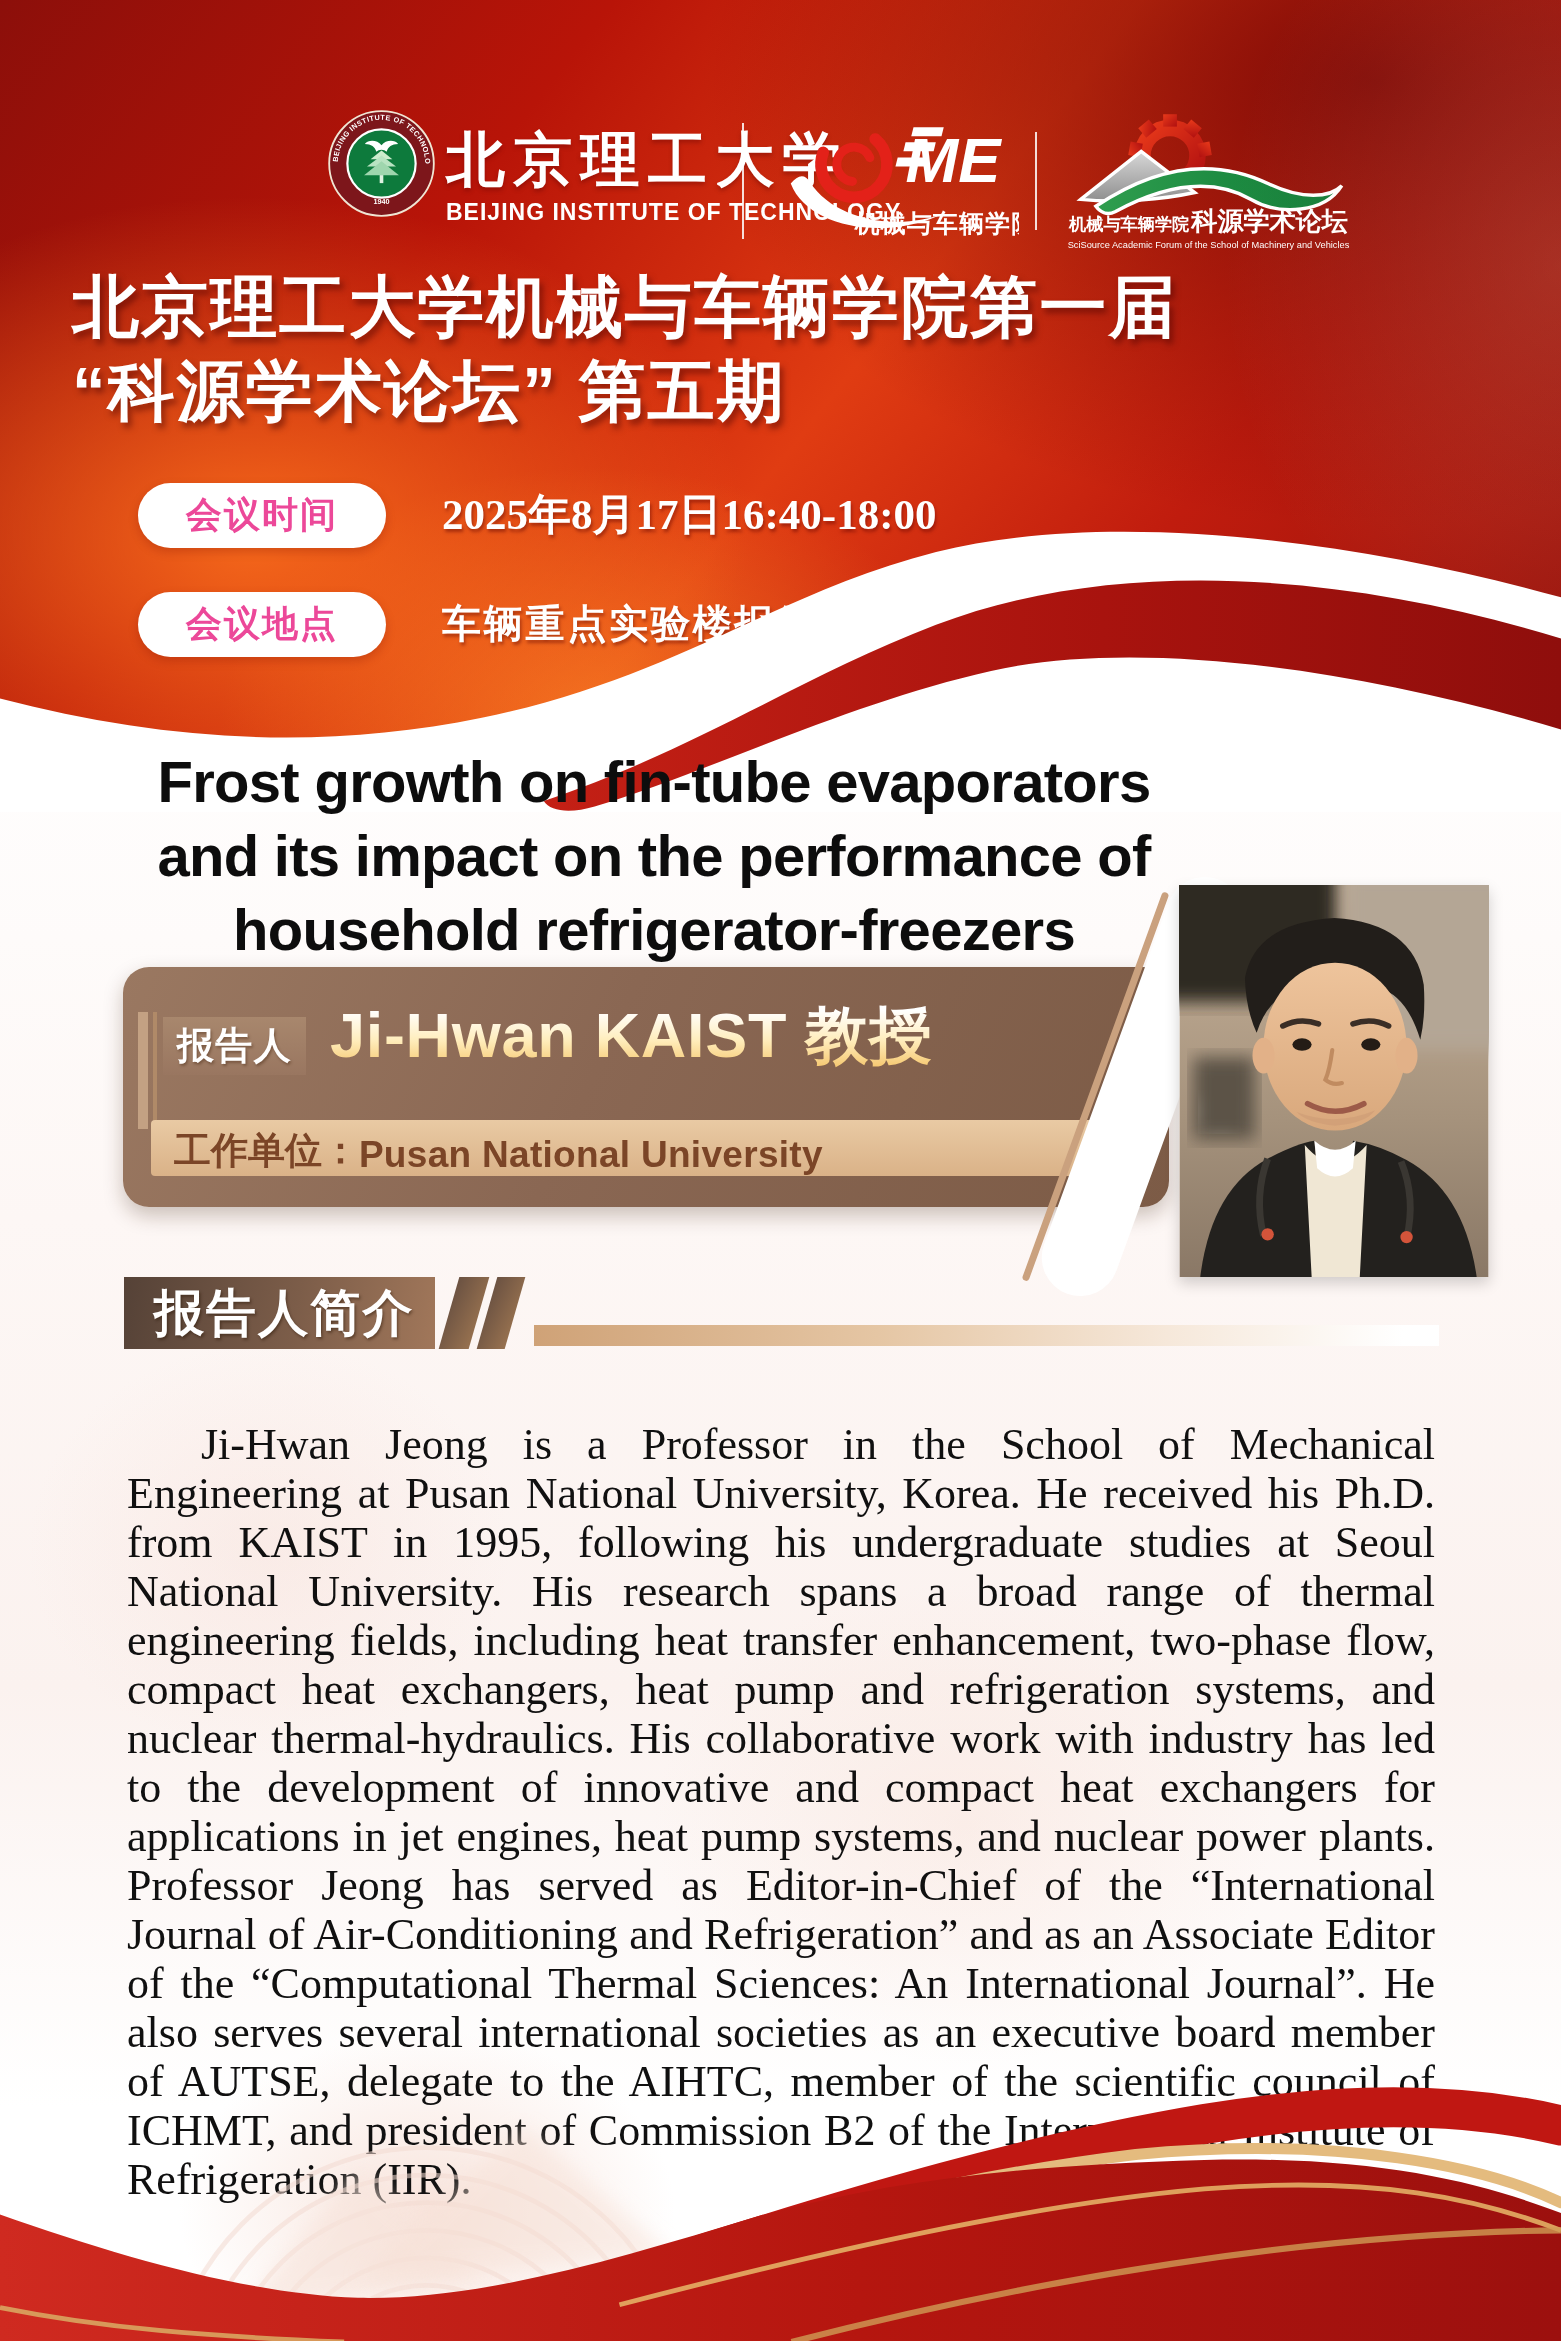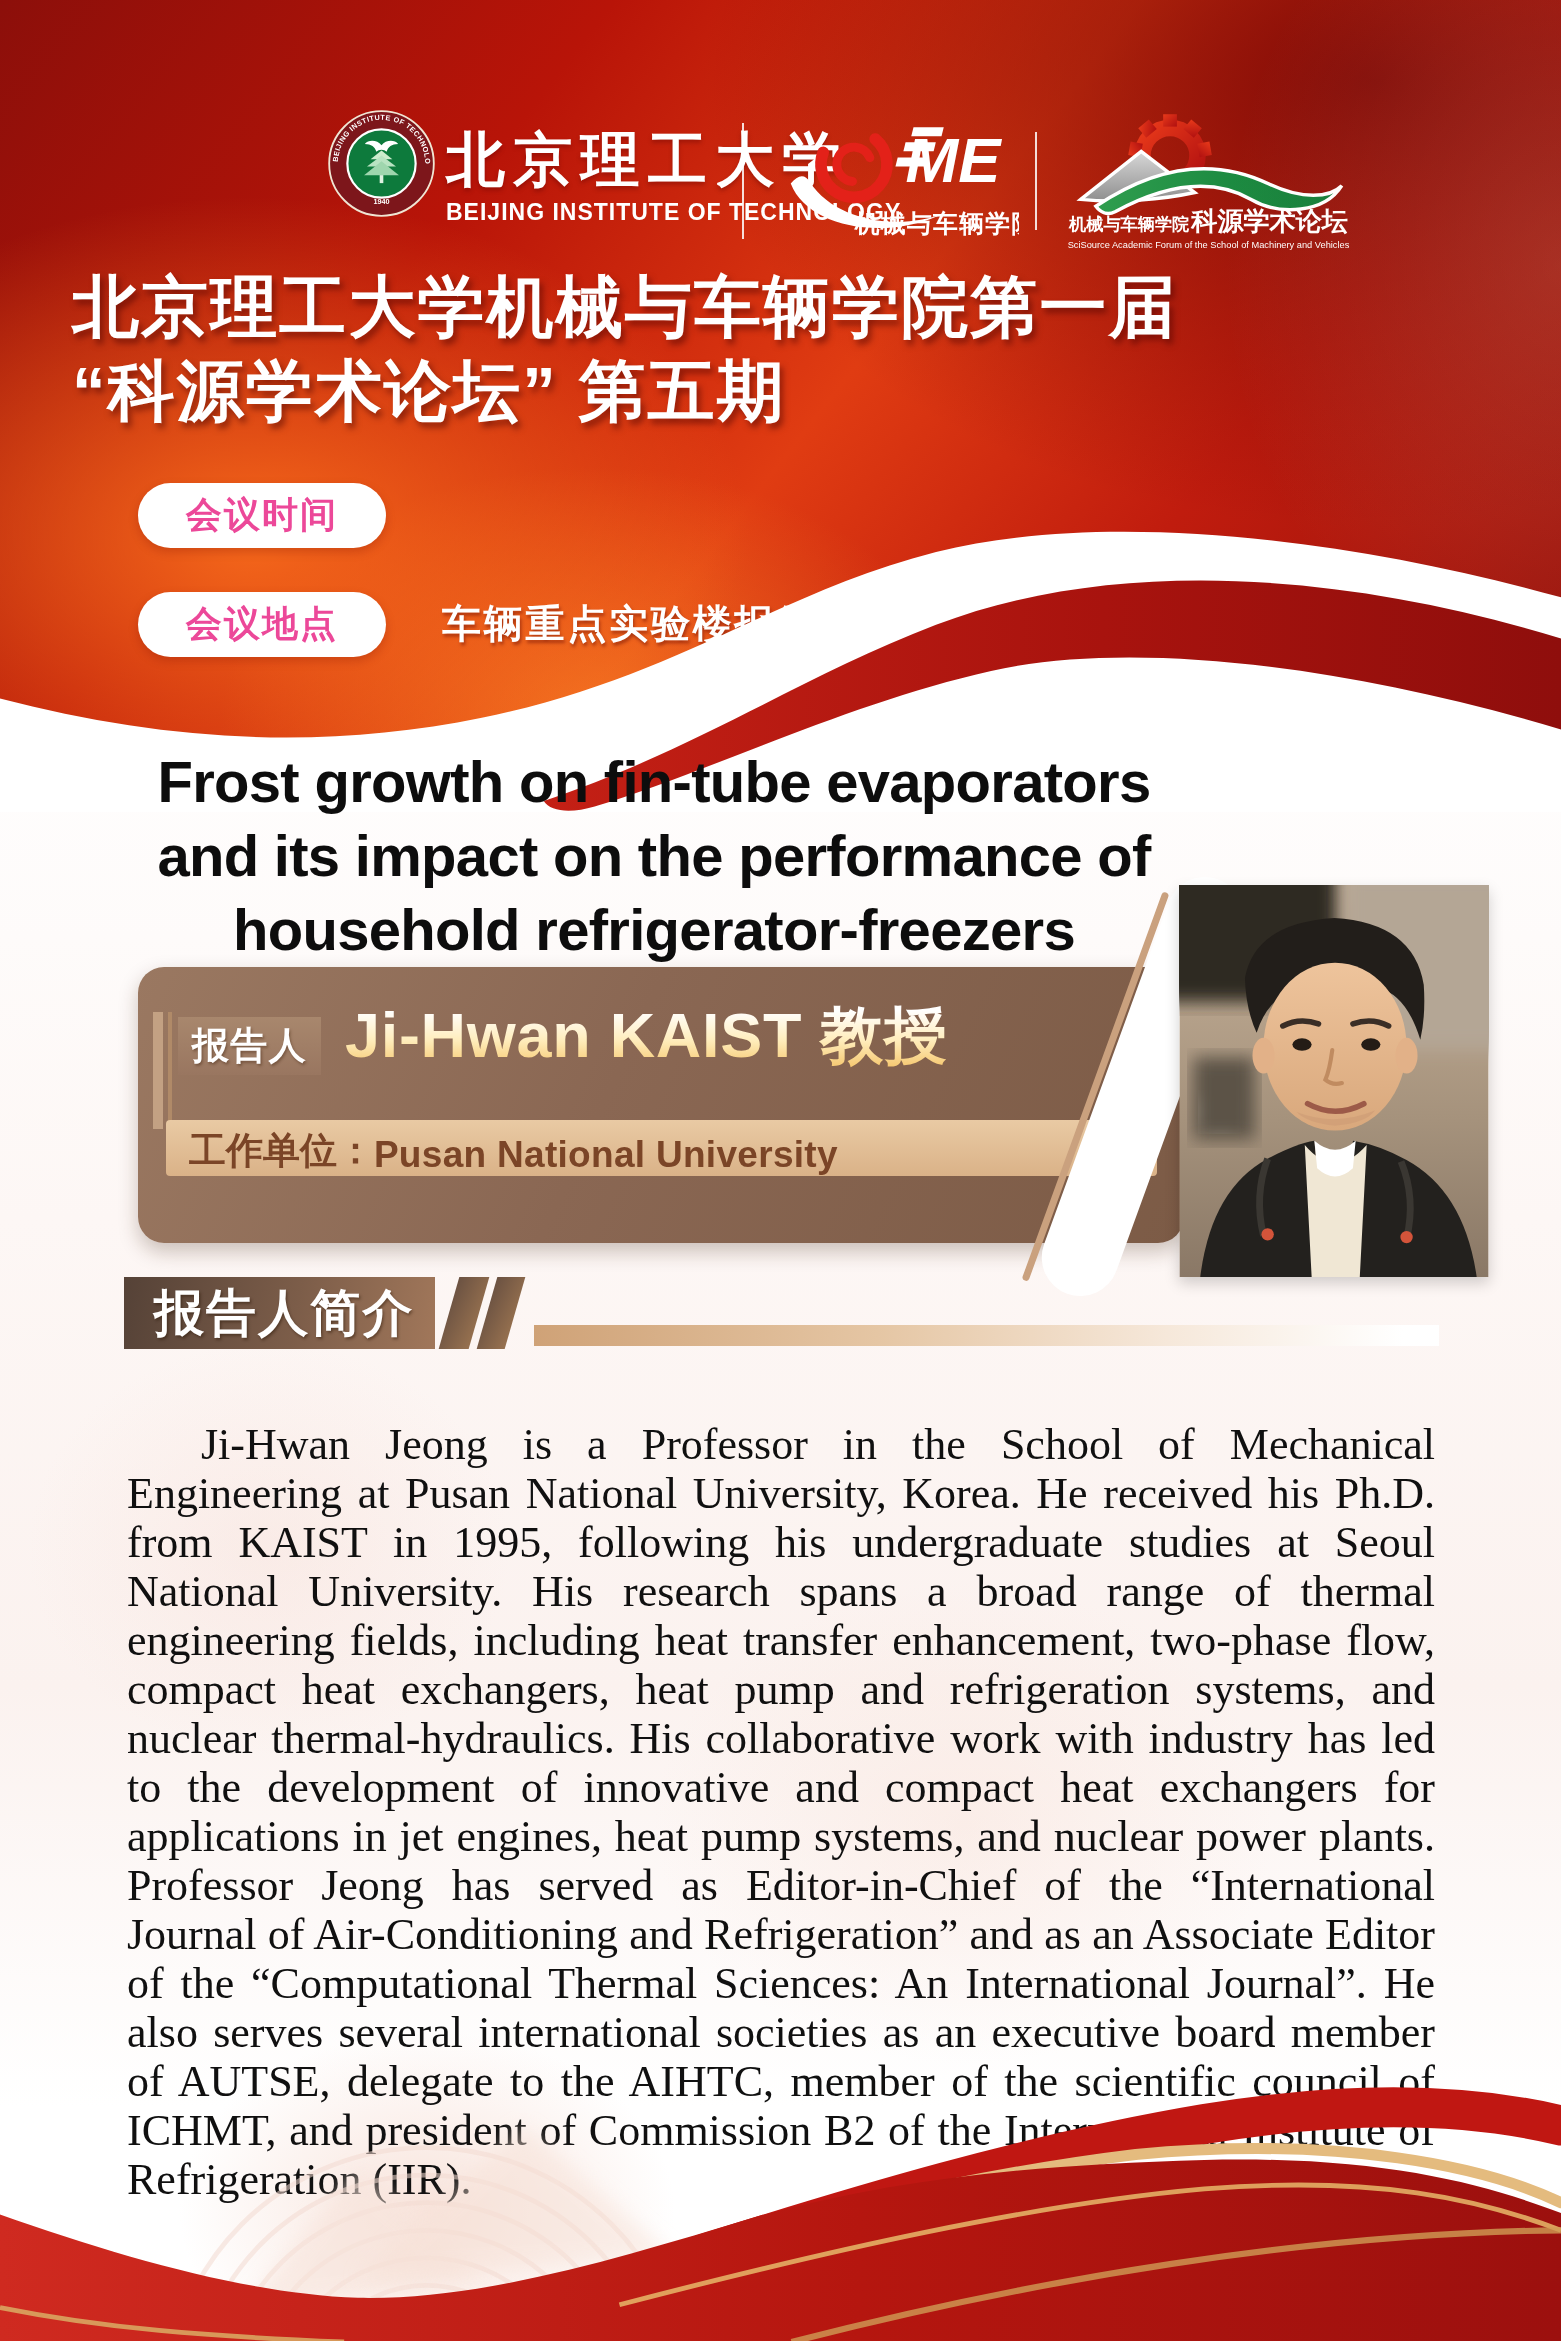--- a/index.html
+++ b/index.html
@@ -40,21 +40,21 @@
   .meet-value.time-v{font-family:"Liberation Serif","DejaVu Serif",serif;font-size:43px;}
   .meet-value.place-v{font-size:39px;letter-spacing:2.8px;}
 
   .header-wave{position:absolute;left:0;top:523px;width:1561px;height:289px;}
 
   
   .talk-title{position:absolute;left:62px;top:745px;width:1184px;text-align:center;
       color:#0d0d0d;font-weight:bold;font-size:58px;line-height:74px;letter-spacing:-0.7px;}
 
   
-  .speaker-panel{position:absolute;left:138px;top:967px;width:1046px;height:276px;
+  .speaker-panel{position:absolute;left:123px;top:967px;width:1046px;height:240px;
       border-radius:26px;overflow:hidden;
       background:linear-gradient(115deg,#9a7861 0%,#8a6753 45%,#7c5b46 100%);
       box-shadow:0 8.3px 19px rgba(60,30,10,.25);}
   .accent-bar{position:absolute;left:15px;top:45px;width:9.6px;height:117px;background:#c3a183;}
   .accent-bar2{position:absolute;left:30px;top:45px;width:4.1px;height:117px;background:#b08a68;}
   .speaker-label-box{position:absolute;left:40px;top:50px;width:143px;height:58px;
       background:linear-gradient(180deg,#a8876d,#997660);display:flex;align-items:center;justify-content:center;}
   .speaker-label-box span{color:#fff;font-size:37px;font-weight:bold;letter-spacing:1.4px;
       text-shadow:1.4px 2.1px 2.8px rgba(60,30,10,.4);}
   .speaker-name{position:absolute;left:207px;top:26px;font-size:63px;font-weight:bold;
@@ -185,20 +185,21 @@
 
     <div class="main-title">
       <div>北京理工大学机械与车辆学院第一届</div>
       <div>“科源学术论坛” 第五期</div>
     </div>
 
     <div class="meet-row time">
       <div class="pill">
         <span>会议时间</span>
       </div>
+      <div class="meet-value time-v">2025年8月17日16:40-18:00</div>
     </div>
     <div class="meet-row place">
       <div class="pill">
         <span>会议地点</span>
       </div>
       <div class="meet-value place-v">车辆重点实验楼报告厅</div>
     </div>
   </div>
 
   <svg class="header-wave" viewBox="0 0 2268 420" preserveAspectRatio="none">

